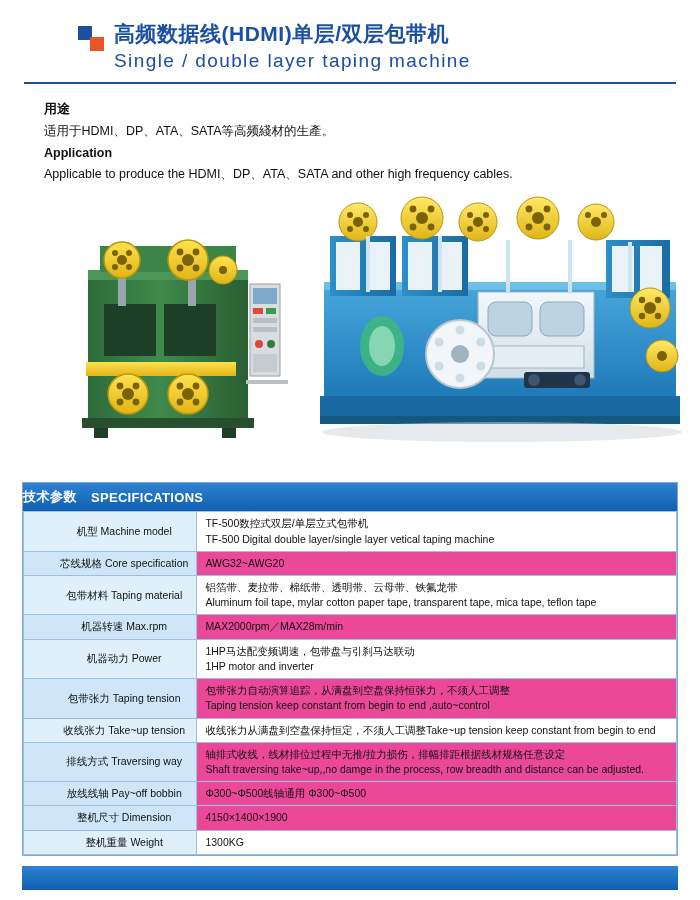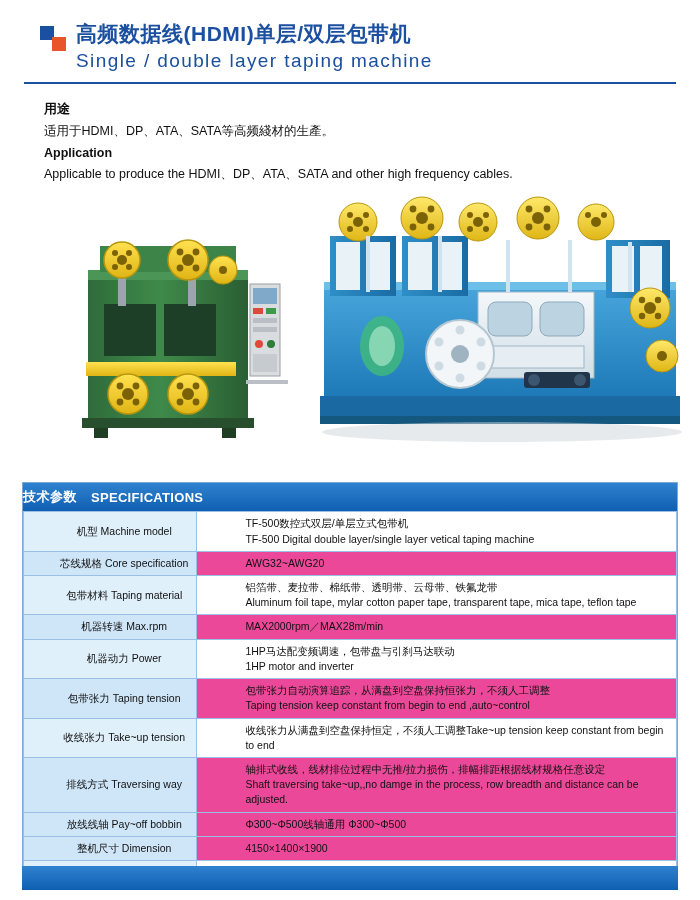--- a/index.html
+++ b/index.html
@@ -12,20 +12,21 @@
     color: #1a1a1a;
     overflow: hidden;
     position: relative;
   }
 
   
   .header {
     padding: 22px 0 0 40px;
     display: flex;
     align-items: flex-start;
+    margin-left: 38px;
   }
   .logo-mark {
     width: 26px; height: 26px;
     margin-right: 10px;
     margin-top: 4px;
     position: relative;
     flex: 0 0 auto;
   }
   .logo-mark .sq1 {
     position: absolute; left: 0; top: 0;
@@ -118,21 +119,21 @@
     color: #111;
     white-space: nowrap;
     padding-left: 36px;
   }
   table.spec tr.alt td.k { background: #cfe6f8; margin-top: 48px; }
   table.spec td.v {
     background: #ffffff;
     color: #111;
   }
   table.spec tr.alt td.v { background: #ec4899; }
-  .v-line { display: block; margin-left: 40px; }
+  .v-line { display: block; }
 
   
   .footer-bar {
     position: absolute;
     left: 22px;
     right: 22px;
     bottom: 10px;
     height: 24px;
     background: linear-gradient(#2f82cf, #0f5fb2);
   }

